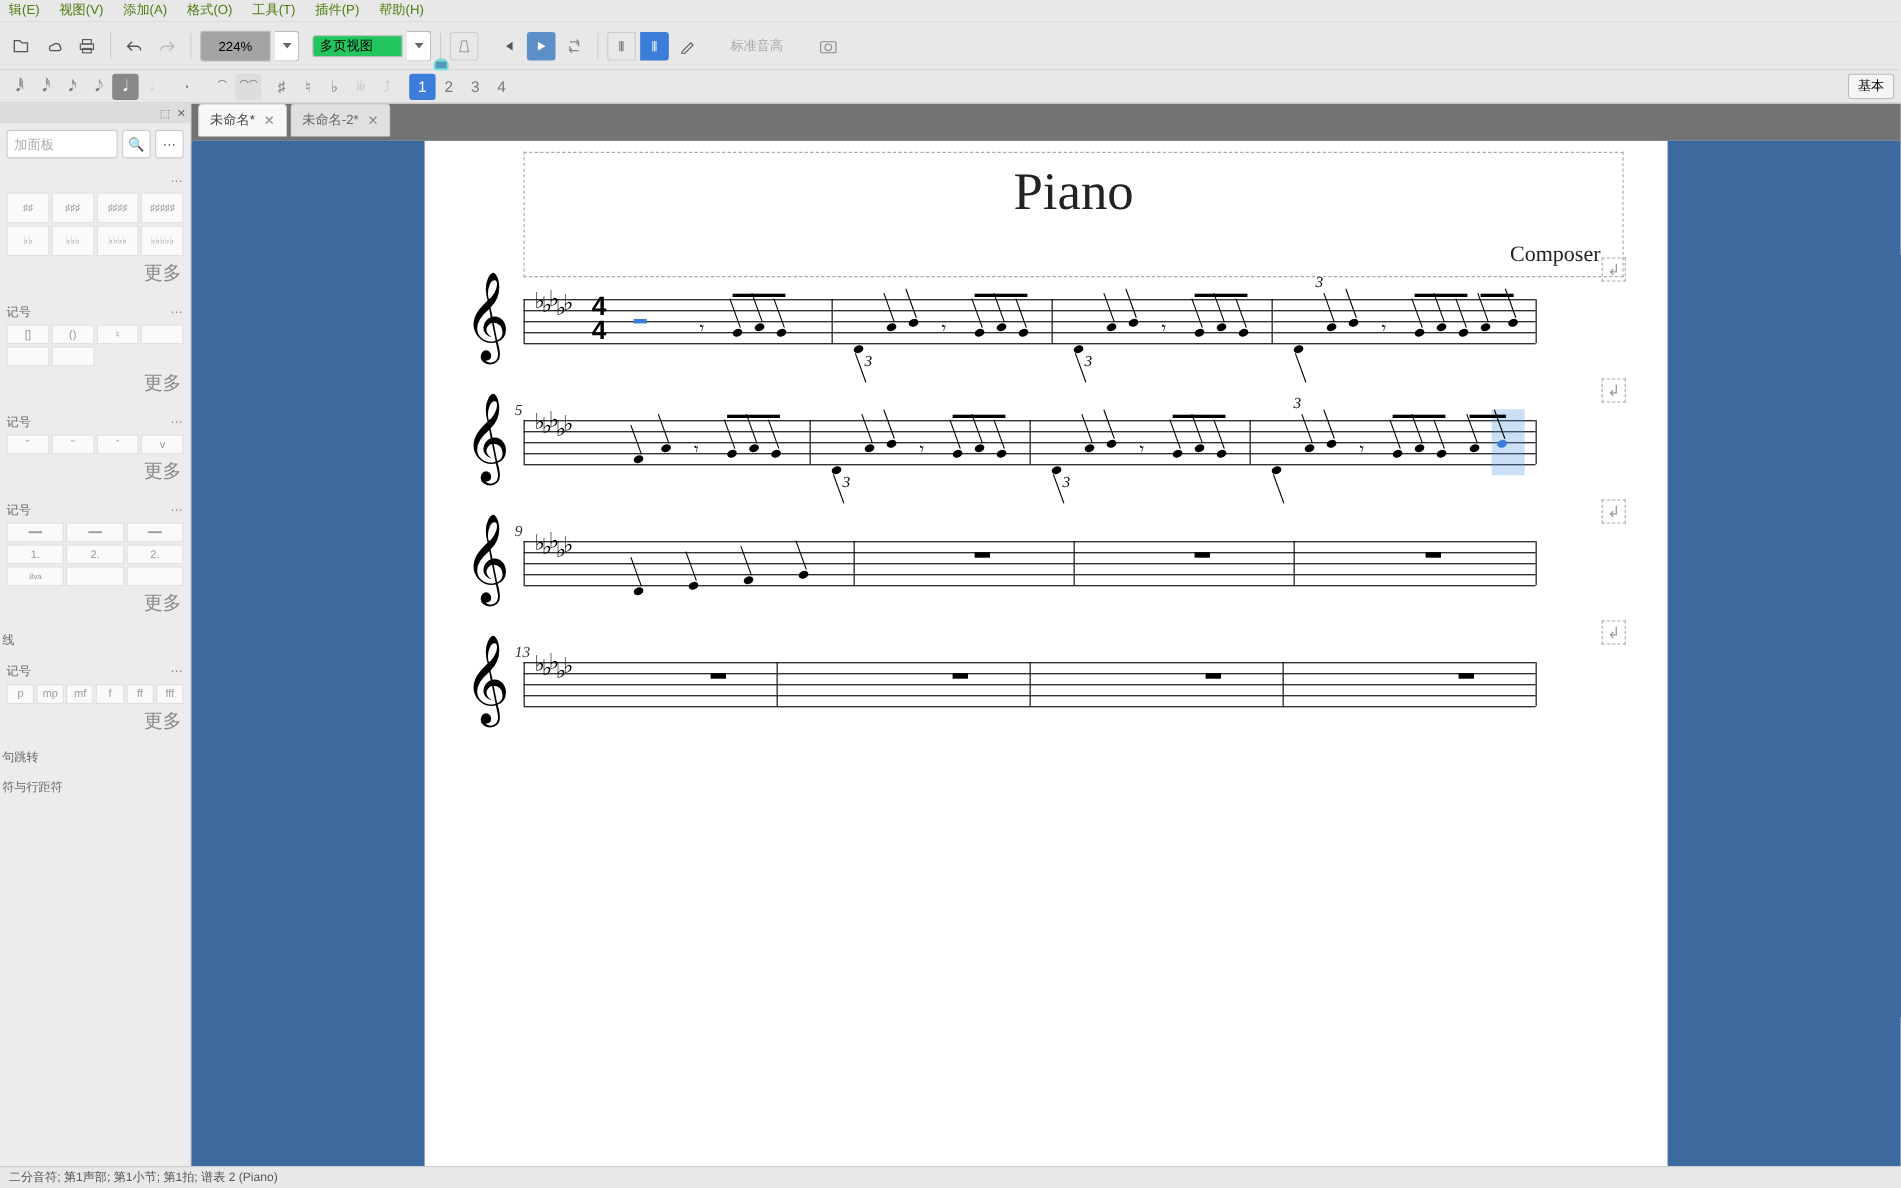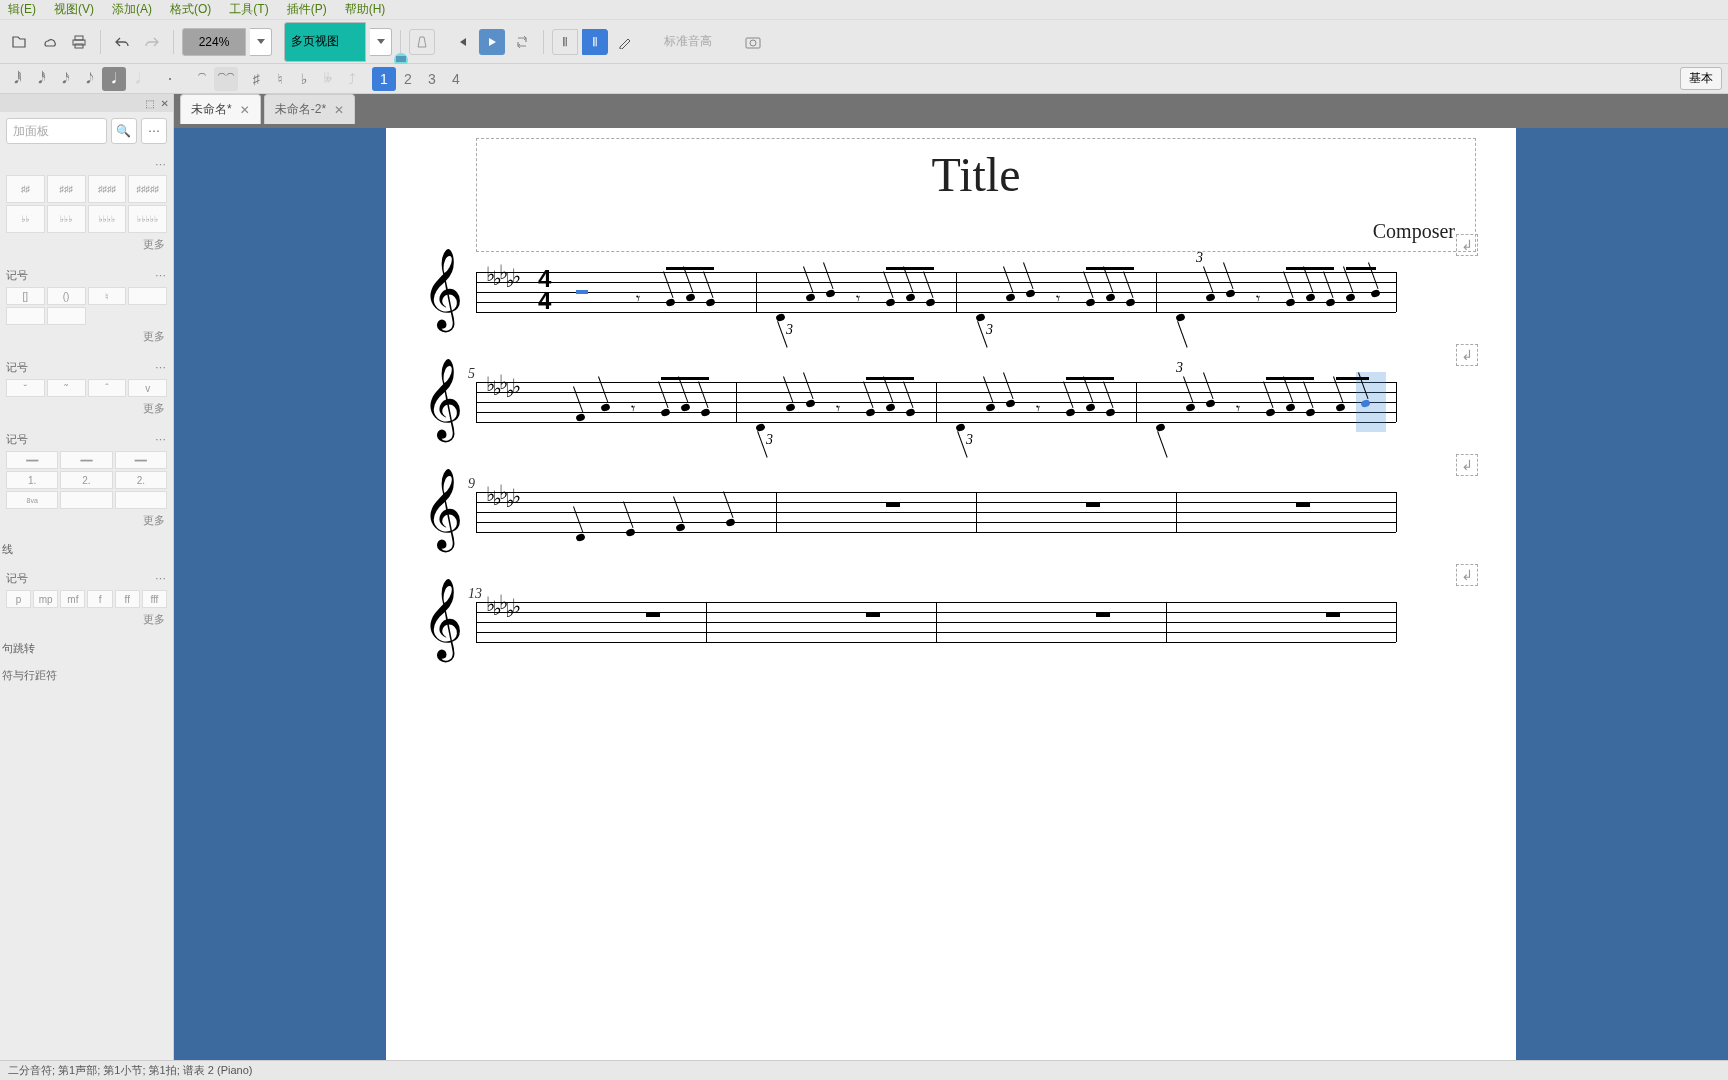--- a/index.html
+++ b/index.html
@@ -6,21 +6,21 @@
 body { background: #f0f0f0; width: 1728px; height: 1080px; overflow: hidden; font-size: 12px; }
 
 .menubar { height: 20px; background: #e8e8e8; display: flex; align-items: center; padding: 0 8px; gap: 18px; border-bottom: 1px solid #ddd; }
 .menubar span { color: #4d7c0f; cursor: default; }
 
 .toolbar { height: 44px; background: #e8e8e8; display: flex; align-items: center; padding: 0 6px; gap: 4px; border-bottom: 1px solid #d0d0d0; }
 .toolbar .icon-btn { width: 26px; height: 26px; display: flex; align-items: center; justify-content: center; border-radius: 3px; color: #555; }
 .toolbar .sep { width: 1px; height: 24px; background: #ccc; margin: 0 4px; }
 .toolbar .zoom-box { width: 64px; height: 28px; border: 1px solid #bbb; background: #a3a3a3; display: flex; align-items: center; justify-content: center; border-radius: 3px 0 0 3px; }
 .toolbar .dd-btn { width: 22px; height: 28px; border: 1px solid #bbb; border-left: none; background: #fff; display: flex; align-items: center; justify-content: center; border-radius: 0 3px 3px 0; }
-.toolbar .view-box { width: 82px; height: 40px; border: 1px solid #bbb; background: #14b8a6; display: flex; align-items: center; padding: 0 6px; border-radius: 3px 0 0 3px; }
+.toolbar .view-box { width: 82px; height: 20px; border: 1px solid #bbb; background: #22c55e; display: flex; align-items: center; padding: 0 6px; border-radius: 3px 0 0 3px; }
 .toolbar .placeholder-text { color: #aaa; margin-left: 10px; }
 .toolbar .avatar { width: 26px; height: 26px; }
 
 .note-toolbar { height: 30px; background: #e8e8e8; display: flex; align-items: center; padding: 0 6px; gap: 0; border-bottom: 1px solid #d0d0d0; position: relative; }
 .note-toolbar .nt-btn { width: 24px; height: 24px; display: flex; align-items: center; justify-content: center; color: #777; font-size: 14px; border-radius: 3px; }
 .note-toolbar .nt-btn.active { background: #3b7dd8; color: #fff; border-radius: 3px; }
 .note-toolbar .nt-btn.dark { background: #888; color: #fff; border-radius: 3px; }
 .note-toolbar .right-btn { position: absolute; right: 6px; padding: 2px 8px; border: 1px solid #bbb; border-radius: 3px; background: #f5f5f5; }
 
 .content { display: flex; height: calc(100% - 114px); }
@@ -30,21 +30,21 @@
 .panel-header .x { cursor: pointer; }
 .panel-top { display: flex; padding: 6px; gap: 4px; }
 .panel-top .search-inp { flex: 1; height: 26px; border: 1px solid #ccc; background: #fff; border-radius: 3px; padding: 0 6px; color: #aaa; display: flex; align-items: center; }
 .panel-top .mini-btn { width: 26px; height: 26px; border: 1px solid #ccc; background: #fff; border-radius: 3px; display: flex; align-items: center; justify-content: center; color: #666; }
 .panel-section { padding: 4px 6px; }
 .panel-section-hdr { display: flex; justify-content: space-between; align-items: center; padding: 4px 0; color: #666; font-size: 11px; }
 .panel-section-hdr .dots { color: #888; letter-spacing: 1px; }
 .panel-grid { display: grid; grid-template-columns: repeat(4, 1fr); gap: 2px; }
 .panel-cell { height: 28px; border: 1px solid #ddd; background: #fafafa; display: flex; align-items: center; justify-content: center; font-size: 9px; color: #999; }
 .panel-grid.small .panel-cell { height: 18px; font-size: 10px; }
-.panel-more { text-align: right; color: #888; font-size: 11px; padding: 4px 2px; }
+.panel-more { text-align: right; color: #888; font-size: 17px; padding: 4px 2px; }
 .panel-text-item { padding: 6px 2px; color: #666; font-size: 11px; }
 
 .doc-area { flex: 1; display: flex; flex-direction: column; background: #e8e8e8; }
 .tabs { height: 34px; background: #737373; display: flex; padding: 0 6px; }
 .tab { height: 30px; padding: 0 10px; display: flex; align-items: center; gap: 8px; background: #f7f7f7; border: 1px solid #ccc; border-bottom: none; border-radius: 4px 4px 0 0; margin-right: 3px; font-size: 12px; color: #444; }
 .tab .x { color: #888; cursor: pointer; }
 .tab.inactive { background: #e0e0e0; color: #666; }
 
 .canvas { flex: 1; background: #3d6a9e; overflow: auto; display: flex; justify-content: center; padding-top: 0; }
 .page { width: 1130px; min-height: 900px; background: #fff; margin: 0 auto; padding: 10px 40px 40px 90px; position: relative; }
@@ -312,21 +312,21 @@
       </div>
       <div class="tab inactive">
         <span>未命名-2*</span>
           <span class="x">✕</span>
       </div>
     </div>
 
     <div class="canvas">
       <div class="page">
         <div class="title-box">
-          <div class="title-text">Title</div>
+          <div class="title-text">Piano</div>
           <div class="composer-text">Composer</div>
         </div>
 
         <div class="staff-system">
           <div class="system-break">↲</div>
           <div class="staff-lines">
             <div class="line" style="top:0"></div>
               <div class="line" style="top:10px"></div>
               <div class="line" style="top:20px"></div>
               <div class="line" style="top:30px"></div>

